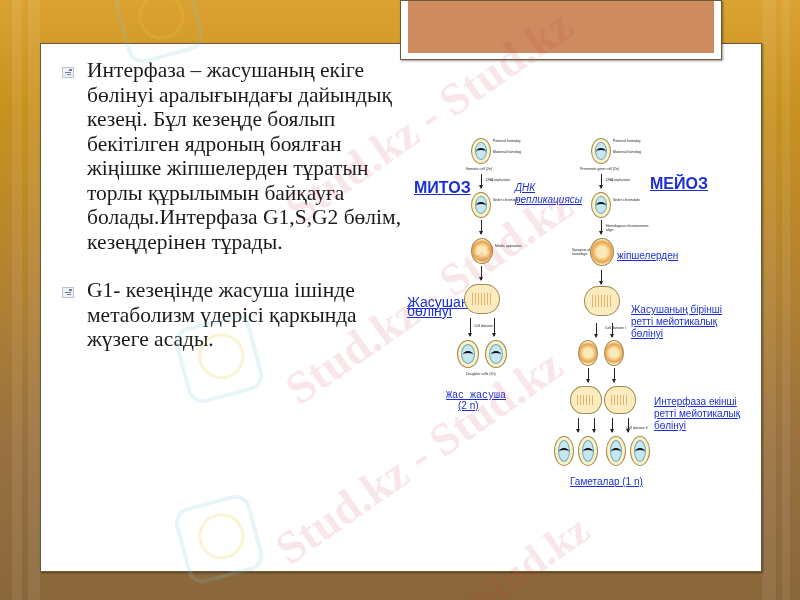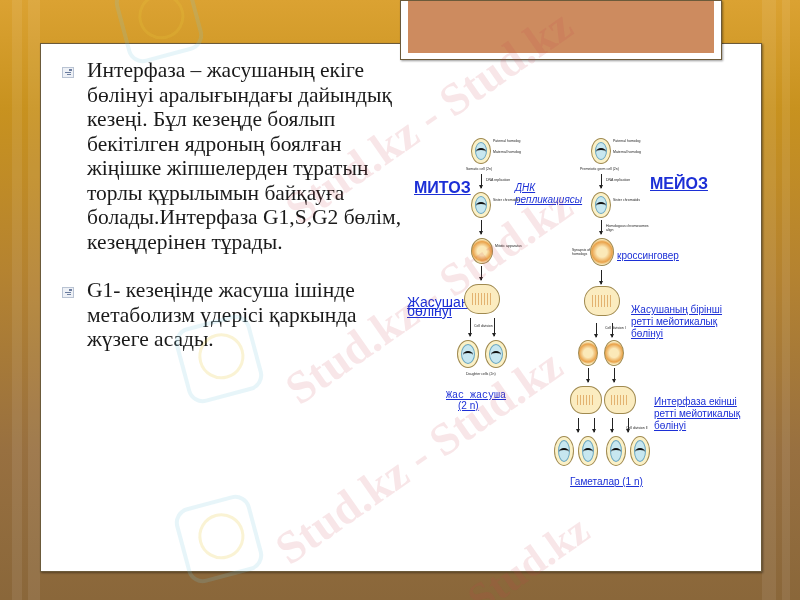--- a/index.html
+++ b/index.html
@@ -114,21 +114,21 @@
   <span class="tiny" style="left:206px;top:50px;">DNA replication</span>
   <div class="cell" style="left:191px;top:64px;width:20px;height:26px;">
       <div class="nuc"></div>
       <div class="chr"></div>
     </div>
   <span class="tiny" style="left:213px;top:70px;">Sister chromatids</span>
   <div class="arrow" style="left:201px;top:92px;height:14px;"></div>
   <span class="tiny" style="left:206px;top:96px;width:50px;">Homologous chromosomes align</span>
   <span class="tiny" style="left:172px;top:120px;width:22px;">Synapsis of homologs</span>
   <div class="orange-cell" style="left:190px;top:110px;width:24px;height:28px;"></div>
-  <a class="lnk" style="left:217px;top:122px;">кроссинговер</a>
+  <a class="lnk" style="left:217px;top:122px;">жіпшелерден</a>
   <div class="arrow" style="left:201px;top:142px;height:14px;"></div>
   <div class="div-cell" style="left:184px;top:158px;width:36px;height:30px;"></div>
   <a class="lnk" style="left:231px;top:176px;width:110px;">Жасушаның бірінші ретті мейотикалық бөлінуі</a>
   <span class="tiny" style="left:205px;top:198px;">Cell division I</span>
   <div class="arrow" style="left:196px;top:195px;height:14px;"></div>
   <div class="arrow" style="left:212px;top:195px;height:14px;"></div>
   <div class="orange-cell" style="left:178px;top:212px;width:20px;height:26px;"></div>
   <div class="orange-cell" style="left:204px;top:212px;width:20px;height:26px;"></div>
   <div class="arrow" style="left:188px;top:240px;height:14px;"></div>
   <div class="arrow" style="left:214px;top:240px;height:14px;"></div>

